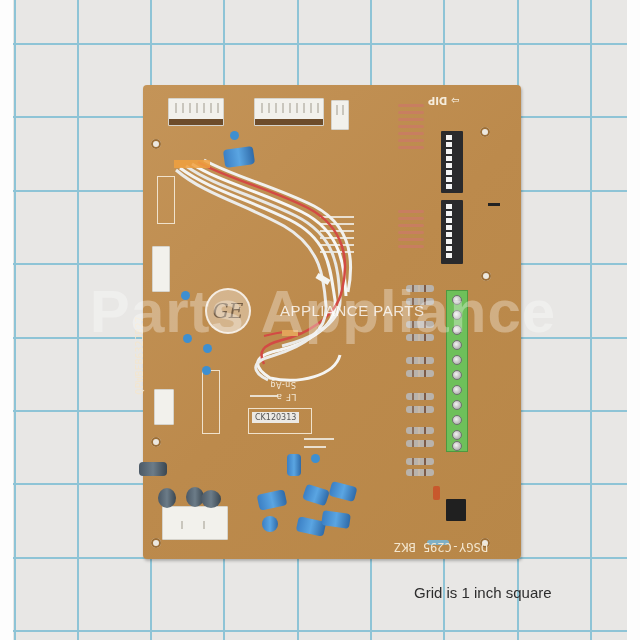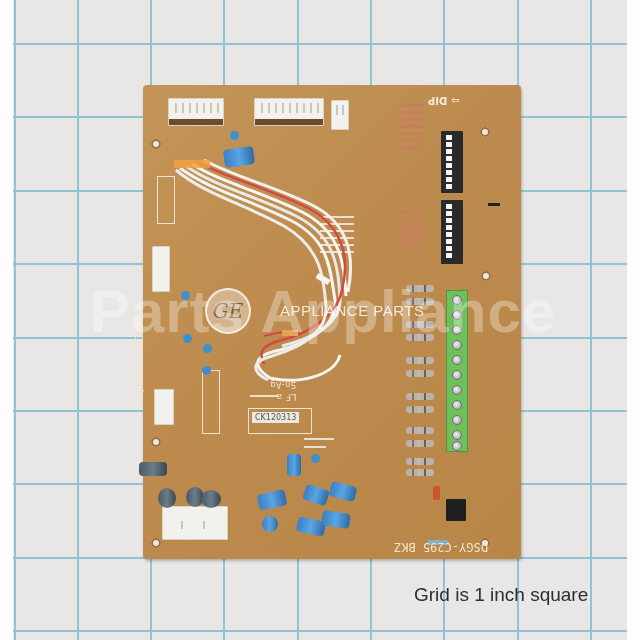--- a/index.html
+++ b/index.html
@@ -57,21 +57,21 @@
     display:flex; align-items:center; justify-content:center;
     font-family:"DejaVu Serif", serif; font-style:italic; font-size:20px; color:rgba(90,70,50,0.8);
   }
   #appliance-parts {
     position:absolute; left:280px; top:302px;
     font-family:"Liberation Sans", sans-serif; font-size:15px; letter-spacing:0.5px;
     color: rgba(255,255,255,0.8); white-space:nowrap;
   }
   #caption {
     position:absolute; left:414px; top:584px;
-    font-family:"Liberation Sans", sans-serif; font-size:19px; color:#2d2d2d;
+    font-family:"Liberation Sans", sans-serif; font-size:15px; color:#2d2d2d;
     white-space:nowrap;
   }
   #part-code {
     position:absolute; left:394px; top:540px; font-family:"DejaVu Sans Mono", monospace;
     font-size:12px; color:#f3e6cf; transform: rotate(180deg); white-space:nowrap;
   }
   #part-code-side {
     position:absolute; left:100px; top:350px; font-family:"DejaVu Sans Mono", monospace;
     font-size:10px; color:#f3e6cf; transform: rotate(-90deg); transform-origin:center; white-space:nowrap;
   }

